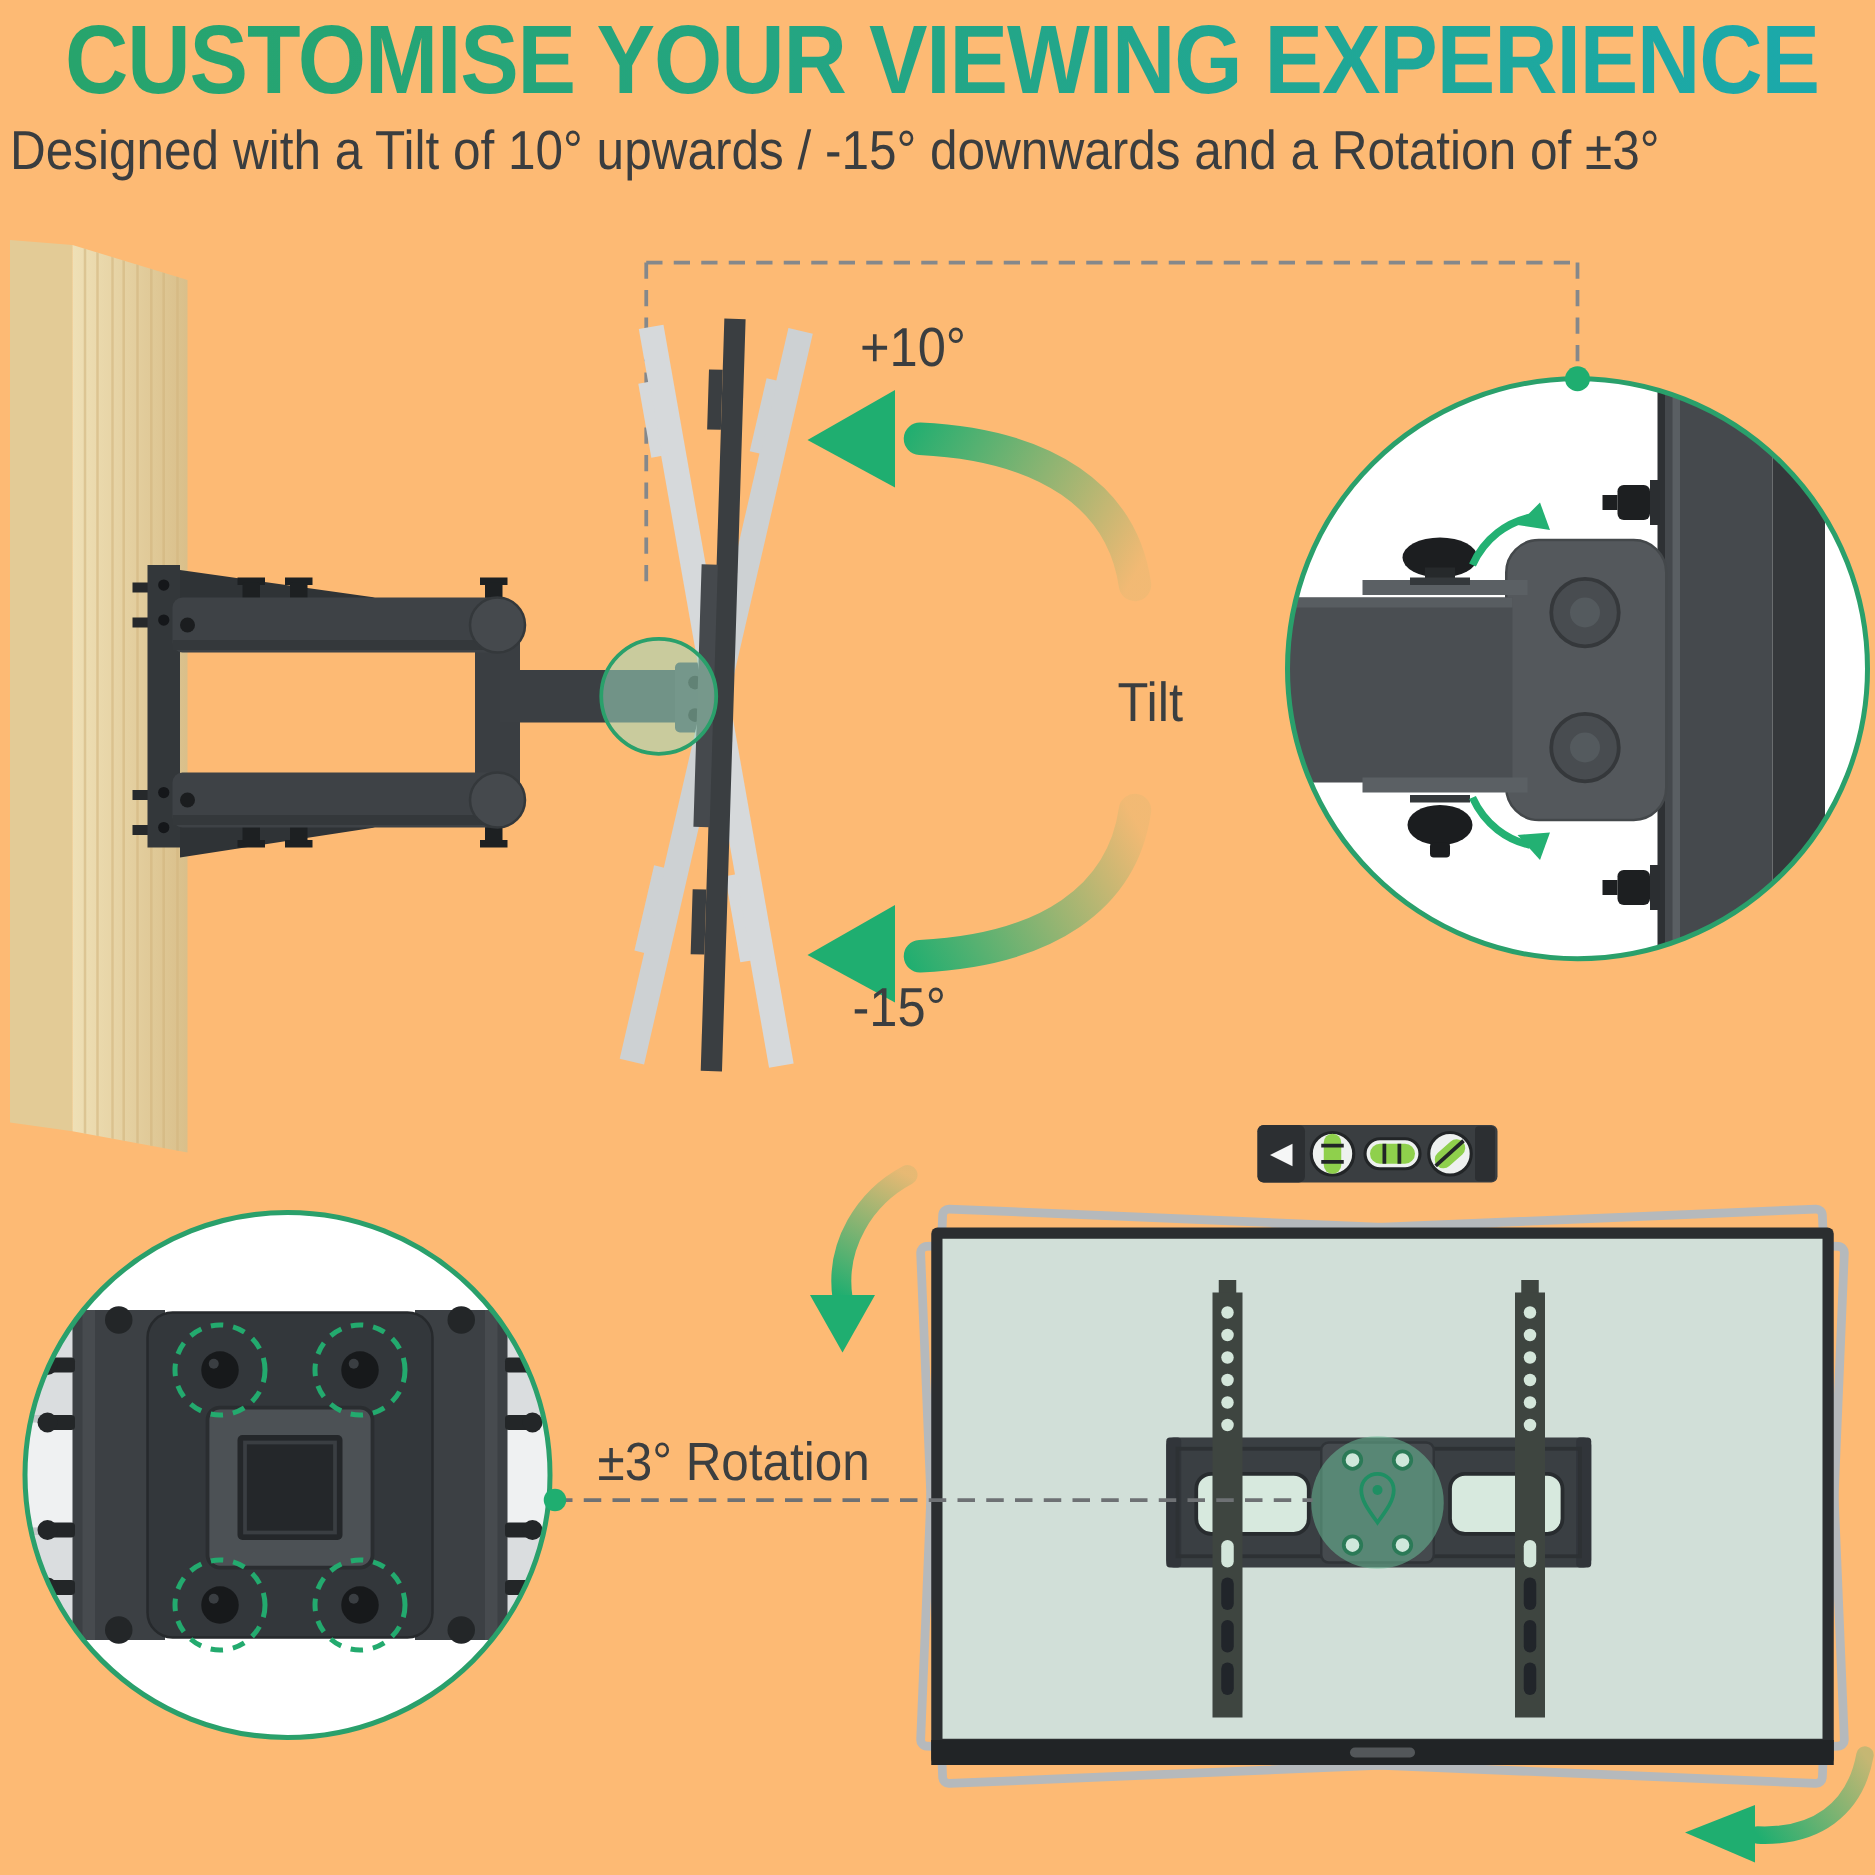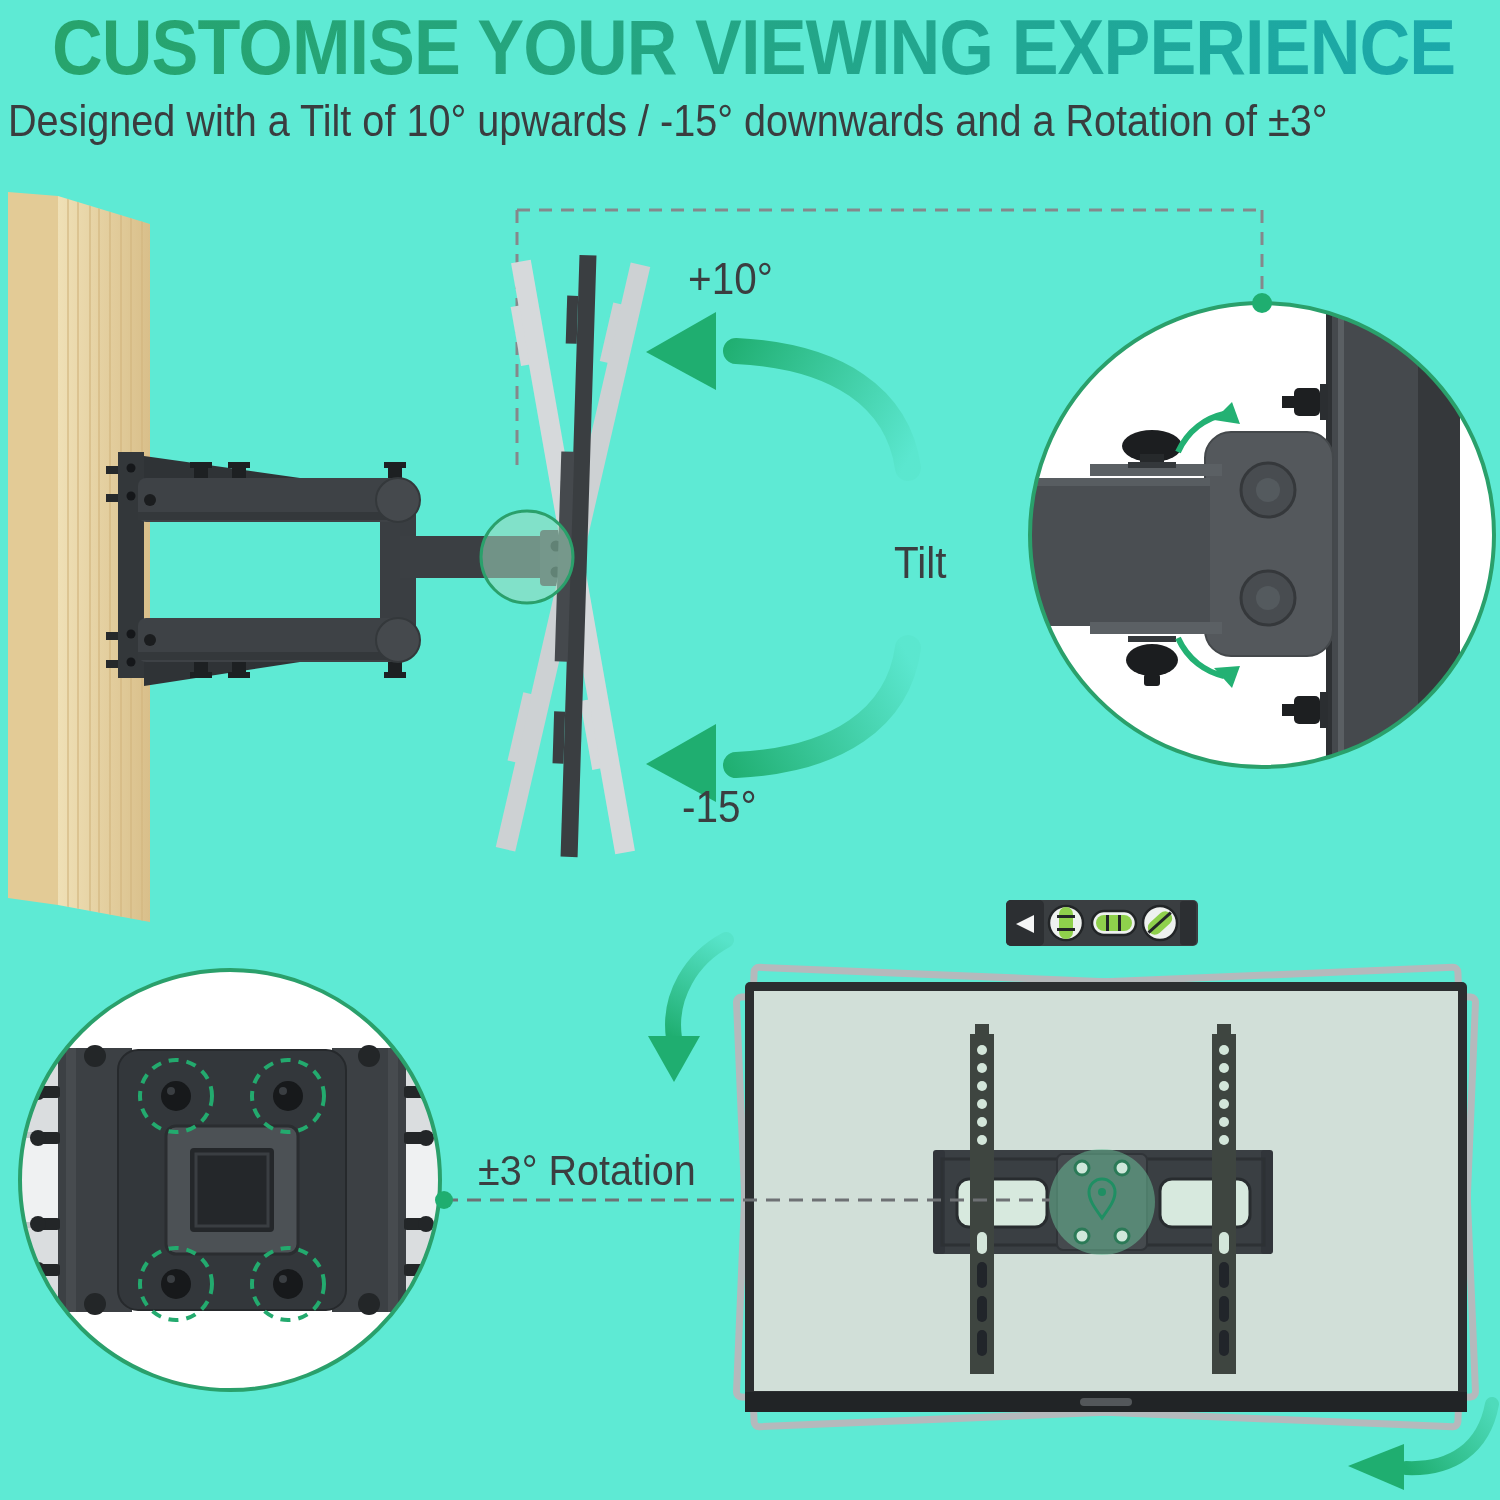--- a/index.html
+++ b/index.html
@@ -1,17 +1,17 @@
 <!DOCTYPE html>
 <html><head>
 <meta charset="utf-8">
 <style>
   html,body{margin:0;padding:0;background:#ffffff;}
   .canvas{
-    position:relative;width:1500px;height:1500px;background:#5eead4;
+    position:relative;width:1500px;height:1500px;background:#fdba74;
     overflow:hidden;font-family:"Liberation Sans", sans-serif;
   }
   .canvas svg{position:absolute;left:0;top:0;}
   .txt{position:absolute;white-space:nowrap;color:#3b3e40;transform-origin:left top;}
   .title{
     left:52px;top:2px;font-size:78px;font-weight:800;letter-spacing:-1px;
     transform:scaleX(0.90);
     color:#21a77e;
     background:linear-gradient(90deg,#27a46c 0%,#23a689 55%,#1ba9ab 100%);
     -webkit-background-clip:text;background-clip:text;

